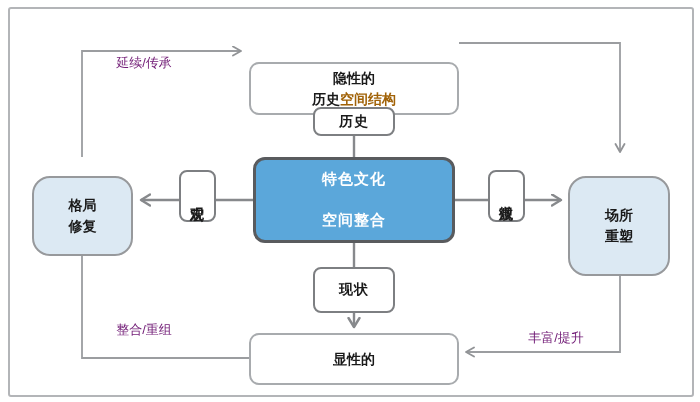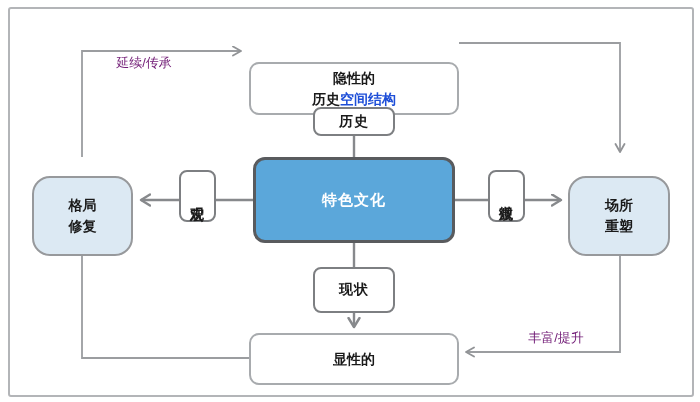--- a/index.html
+++ b/index.html
@@ -19,21 +19,21 @@
   .big{border:2px solid #a8abae;border-radius:10px;font-weight:bold;font-size:14px;line-height:1.45;}
   .center{
     background:#5ba7da;border:3px solid #595b5e;border-radius:12px;
     color:#ffffff;font-weight:bold;font-size:15px;line-height:1.65;letter-spacing:1px;
   }
   .side{background:#dcE9f3;border:2px solid #97999c;border-radius:18px;
     font-weight:bold;font-size:14px;line-height:1.5;background:#dce9f3;margin-top:18px;}
   .mini{border:2px solid #7d7f82;border-radius:8px;font-size:14px;font-weight:bold;letter-spacing:1px;}
   .vmini{border:2px solid #7d7f82;border-radius:8px;font-size:14px;font-weight:bold;}
   .vtext{writing-mode:vertical-rl;text-orientation:upright;letter-spacing:1px;line-height:1;}
-  .redseg{color:#1d4ed8;text-align:center;}
+  .redseg{color:#a16207;text-align:center;}
   .edge-label{
     position:absolute;font-size:13px;color:#701a75;text-align:center;width:110px;
   }
 </style>
 </head>
 <body>
 
 <div class="canvas">
 
   <div class="frame"></div>
@@ -69,38 +69,40 @@
 
   <div class="node big" style="left:249px;top:333px;width:210px;height:52px;">
     <div><span>显性的</span></div>
   </div>
 
   <div class="node side" style="left:32px;top:158px;width:101px;height:80px;">
     <div>格局</div>
     <div>修复</div>
   </div>
 
-  <div class="node side" style="left:568px;top:158px;width:102px;height:80px;">
+  <div class="node side" style="left:568px;top:158px;width:102px;height:100px;">
     <div>场所</div>
     <div>重塑</div>
   </div>
 
   <div class="node center" style="left:253px;top:157px;width:202px;height:86px;gap:16px;">
     <div>特色文化</div>
+    <div>空间整合</div>
   </div>
 
   <div class="node mini" style="left:313px;top:107px;width:82px;height:29px;">
     <span>历史</span>
   </div>
   <div class="node mini" style="left:313px;top:267px;width:82px;height:46px;">
     <span>现状</span>
   </div>
   <div class="node vmini" style="left:179px;top:170px;width:37px;height:52px;">
     <span class="vtext">宏观</span>
   </div>
   <div class="node vmini" style="left:488px;top:170px;width:37px;height:52px;">
     <span class="vtext">微观</span>
   </div>
 
   <div class="edge-label" style="left:89px;top:54px;">延续/传承</div>
+  <div class="edge-label" style="left:89px;top:321px;">整合/重组</div>
   <div class="edge-label" style="left:501px;top:329px;">丰富/提升</div>
 
 </div>
 
 </body></html>

